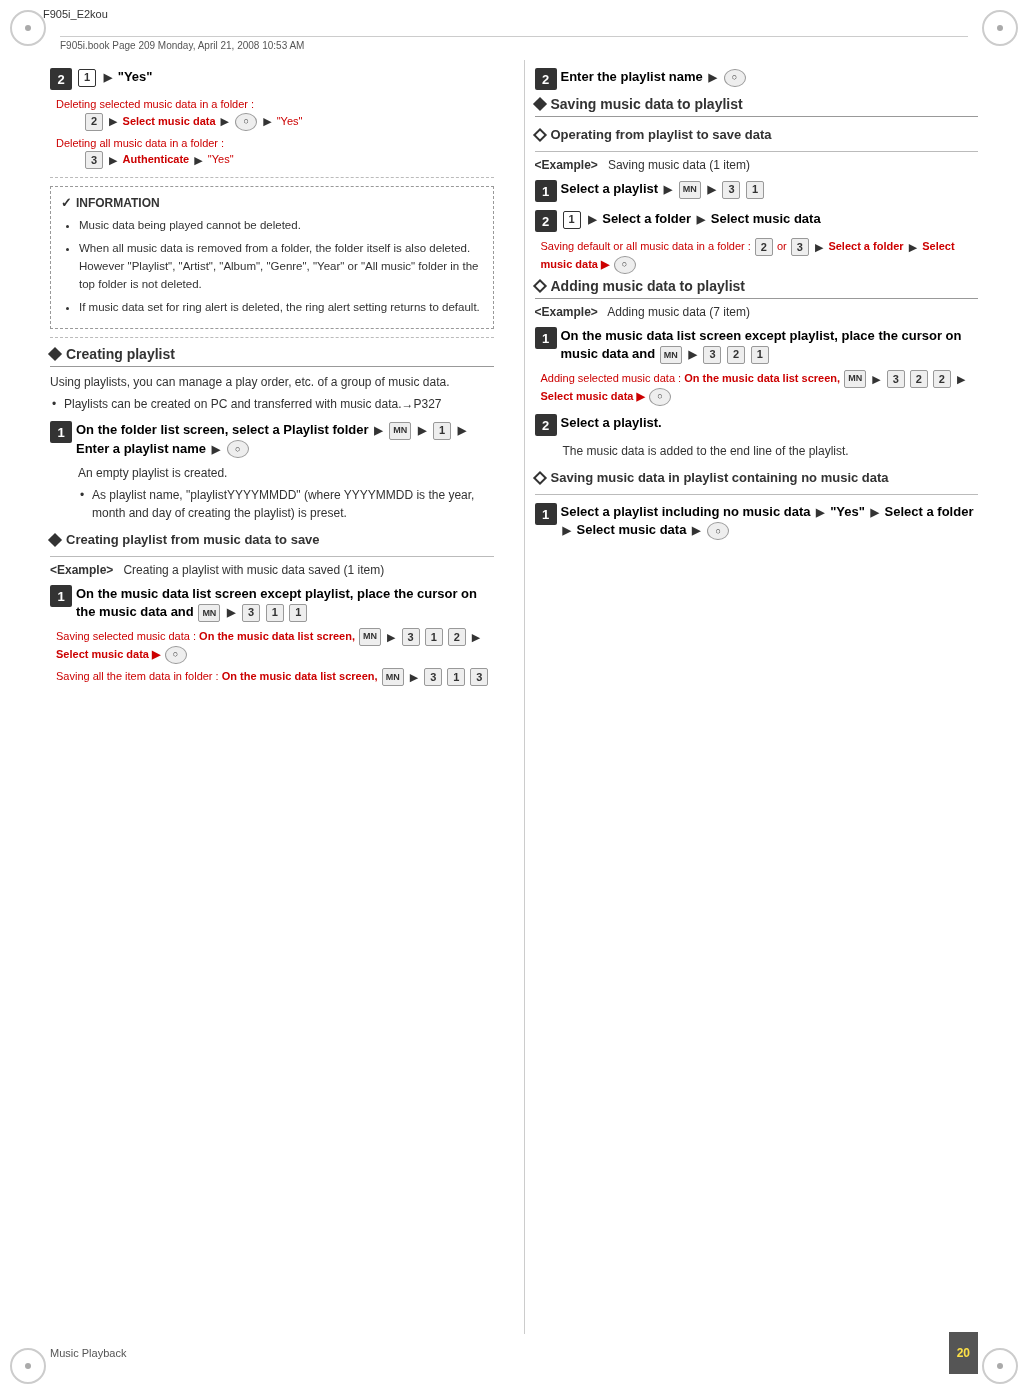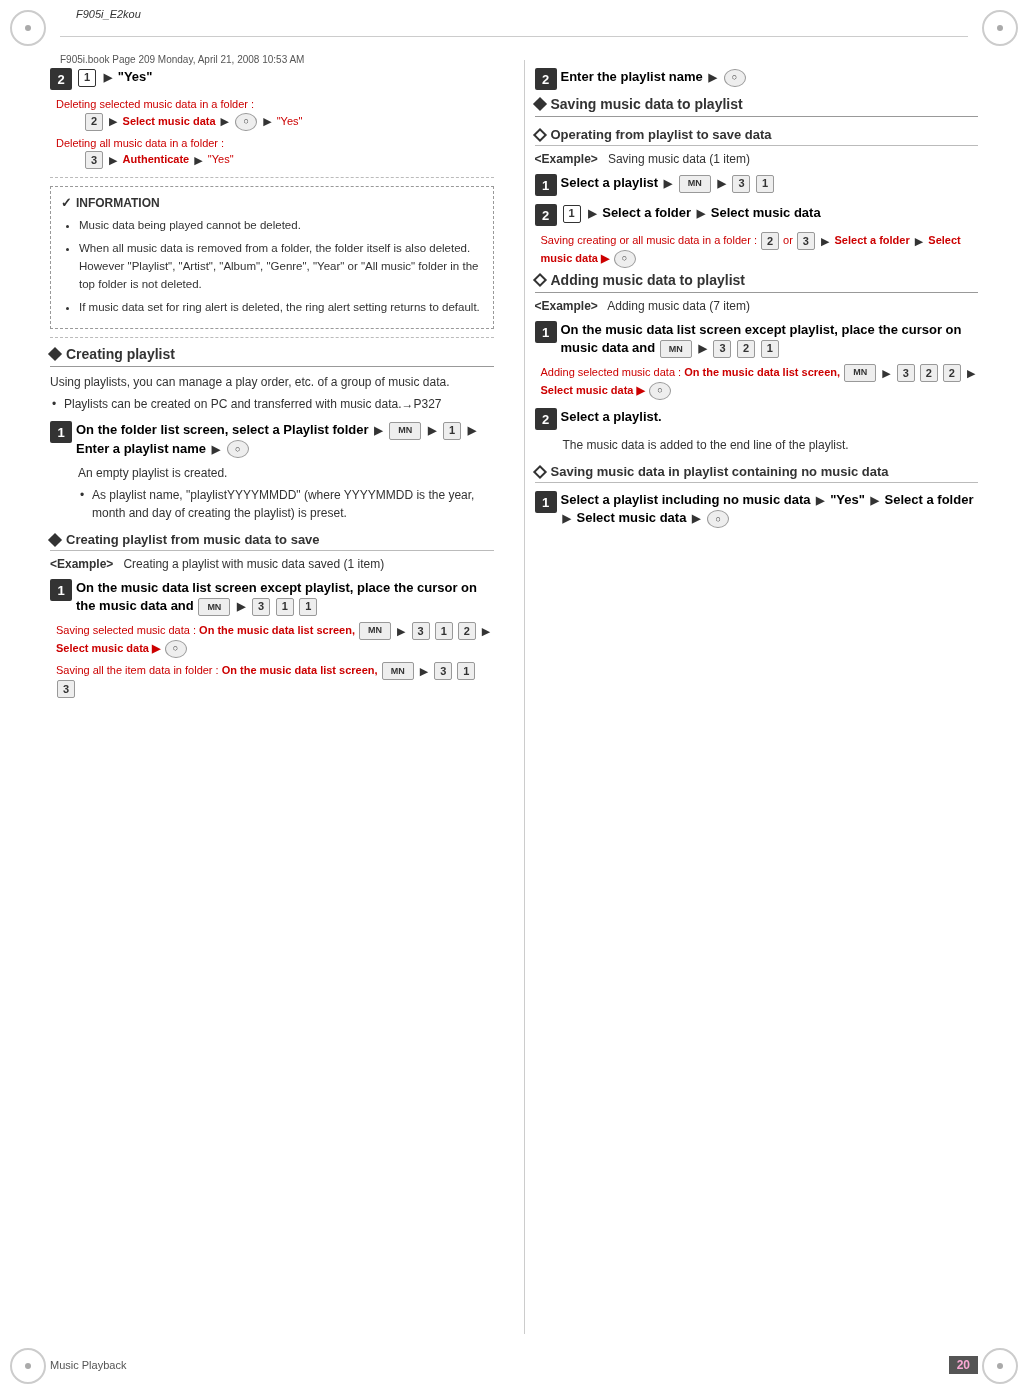--- a/index.html
+++ b/index.html
@@ -18,28 +18,27 @@
       width: 1028px;
       min-height: 1394px;
       background: #fff;
       position: relative;
     }
 
     
     .top-bar {
       position: absolute;
       top: 8px;
-      left: 76px;
+      left: 43px;
       right: 60px;
       display: flex;
       justify-content: space-between;
       align-items: center;
       font-size: 11px;
       color: #333;
-      font-style: italic;
     }
 
     
     .corner-mark {
       position: absolute;
       width: 36px;
       height: 36px;
       border-radius: 50%;
       border: 2px solid #ccc;
       display: flex;
@@ -60,21 +59,21 @@
 
     
     .book-info {
       position: absolute;
       top: 36px;
       left: 60px;
       right: 60px;
       font-size: 10px;
       color: #555;
       border-top: 1px solid #ccc;
-      padding-top: 17px;
+      padding-top: 3px;
     }
 
     
     .content {
       position: absolute;
       top: 60px;
       left: 50px;
       right: 50px;
       bottom: 60px;
       display: flex;
@@ -141,21 +140,21 @@
       border-radius: 2px;
       padding: 0 3px;
       margin: 0 1px;
       vertical-align: middle;
     }
 
     .menu-key {
       display: inline-flex;
       align-items: center;
       justify-content: center;
-      width: 32px;
+      width: 22px;
       height: 18px;
       background: #eee;
       color: #333;
       font-size: 9px;
       font-weight: bold;
       border: 1px solid #999;
       border-radius: 2px;
       vertical-align: middle;
       margin: 0 1px;
     }
@@ -224,21 +223,21 @@
 
     .section-heading-small {
       display: flex;
       align-items: center;
       margin-top: 10px;
       margin-bottom: 5px;
       font-size: 13px;
       font-weight: bold;
       color: #333;
       border-bottom: 1px solid #bbb;
-      padding-bottom: 3px;
+      padding-bottom: 9px;
     }
 
     .diamond {
       display: inline-block;
       width: 10px;
       height: 10px;
       background: #333;
       transform: rotate(45deg);
       margin-right: 6px;
       flex-shrink: 0;
@@ -328,22 +327,22 @@
       right: 50px;
       display: flex;
       justify-content: space-between;
       align-items: center;
       font-size: 11px;
       color: #555;
     }
 
     .page-num-box {
       background: #555;
-      color: #f9a8d4;
-      padding: 2px 8px;
+      color: #fde047;
+      padding: 14px 8px;
       font-size: 12px;
       font-weight: bold;
     }
 
     .indent {
       margin-left: 28px;
     }
 
     
     .step-separator {
@@ -543,21 +542,21 @@
         <div class="step-content">
           <span class="step-num-white">1</span>
           <span class="arrow-right">▶</span>
           <strong>Select a folder</strong>
           <span class="arrow-right">▶</span>
           <strong>Select music data</strong>
         </div>
       </div>
 
       <div class="sub-instr">
-        <span>Saving creating or all music data in a folder :</span>
+        <span>Saving default or all music data in a folder :</span>
         <span class="key-box">2</span>
         or
         <span class="key-box">3</span>
         <span class="arrow-right">▶</span>
         <strong>Select a folder</strong>
         <span class="arrow-right">▶</span>
         <strong>Select music data ▶</strong>
         <span class="center-key">○</span>
       </div>
 

